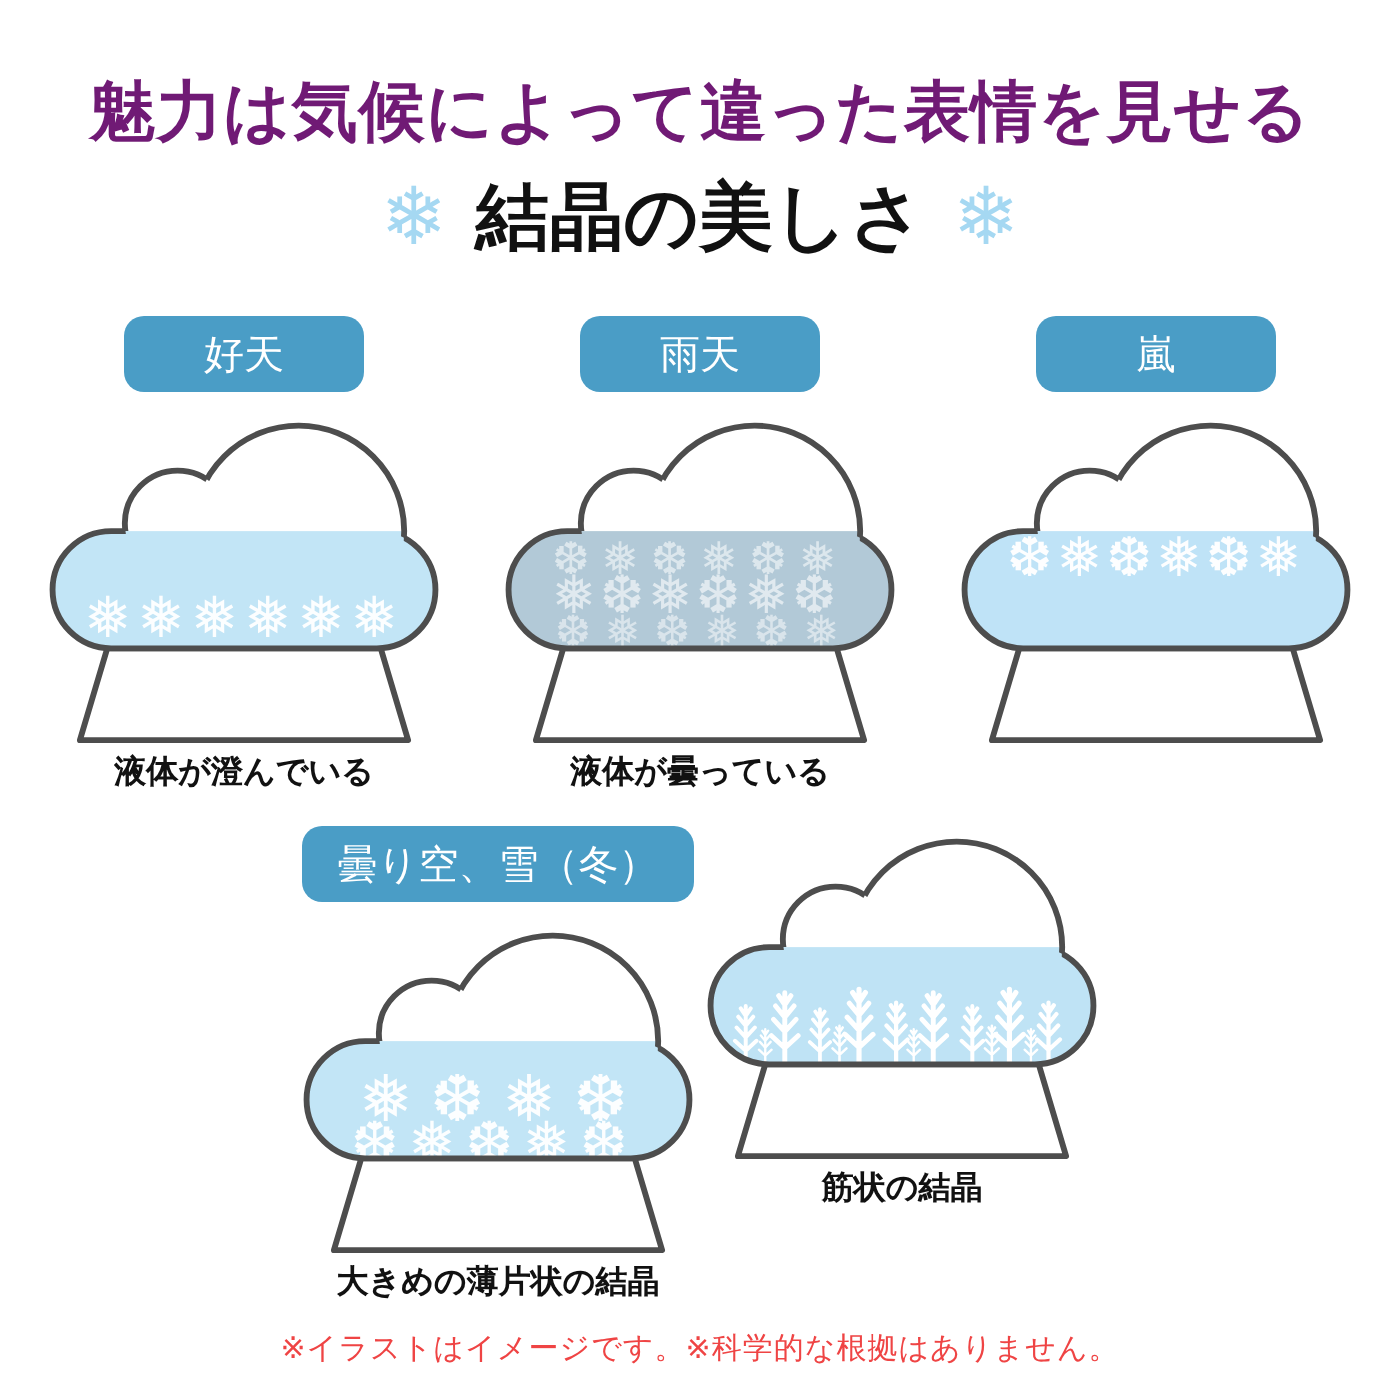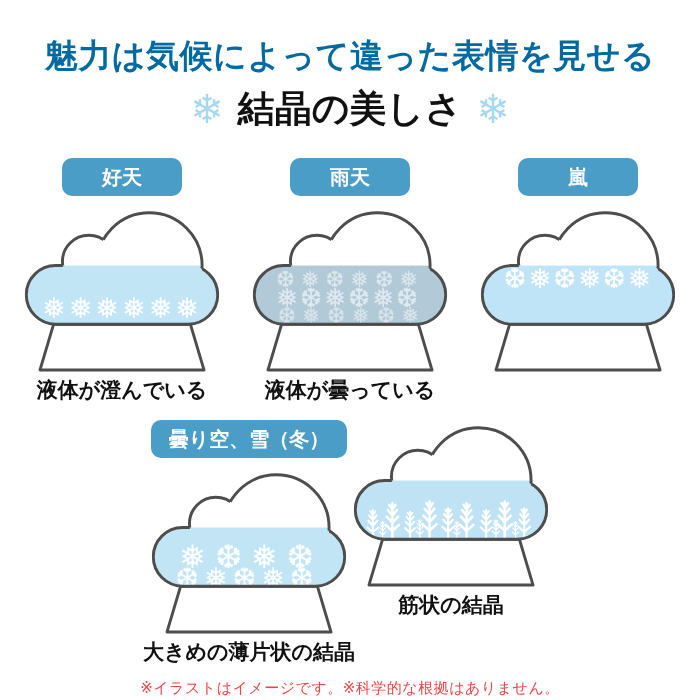--- a/index.html
+++ b/index.html
@@ -11,21 +11,21 @@
     flex-direction: column;
     align-items: center;
     color: #111111;
   }
   .title-line1 {
     margin-top: 34px;
     font-size: 33px;
     font-weight: 700;
     letter-spacing: 0.5px;
     white-space: nowrap;
-    color: #0369a1;
+    color: #701a75;
   }
   .title-line2 {
     margin-top: 5px;
     font-size: 37px;
     font-weight: 700;
     display: flex;
     align-items: center;
     gap: 14px;
     color: #111111;
   }
@@ -40,31 +40,31 @@
   .row2 { margin-top: 16px; gap: 6px; }
   .card { display: flex; flex-direction: column; align-items: center; width: 196px; }
   .badge {
     min-width: 120px;
     height: 38px;
     padding: 0 18px;
     background: #4a9dc6;
     border-radius: 10px;
     color: #ffffff;
     font-size: 20px;
-    font-weight: 700;
+    font-weight: 400;
     display: inline-flex;
     align-items: center;
     justify-content: center;
     white-space: nowrap;
     margin-bottom: 9px;
   }
   .cloud-svg { width: 196px; height: 168px; display: block; }
   .caption {
     margin-top: 3px;
-    font-size: 21px;
+    font-size: 16px;
     font-weight: 700;
     white-space: nowrap;
     color: #111111;
   }
   .footnote {
     margin-top: 13px;
     font-size: 15px;
     color: #ef4444;
     letter-spacing: 0.5px;
   }

